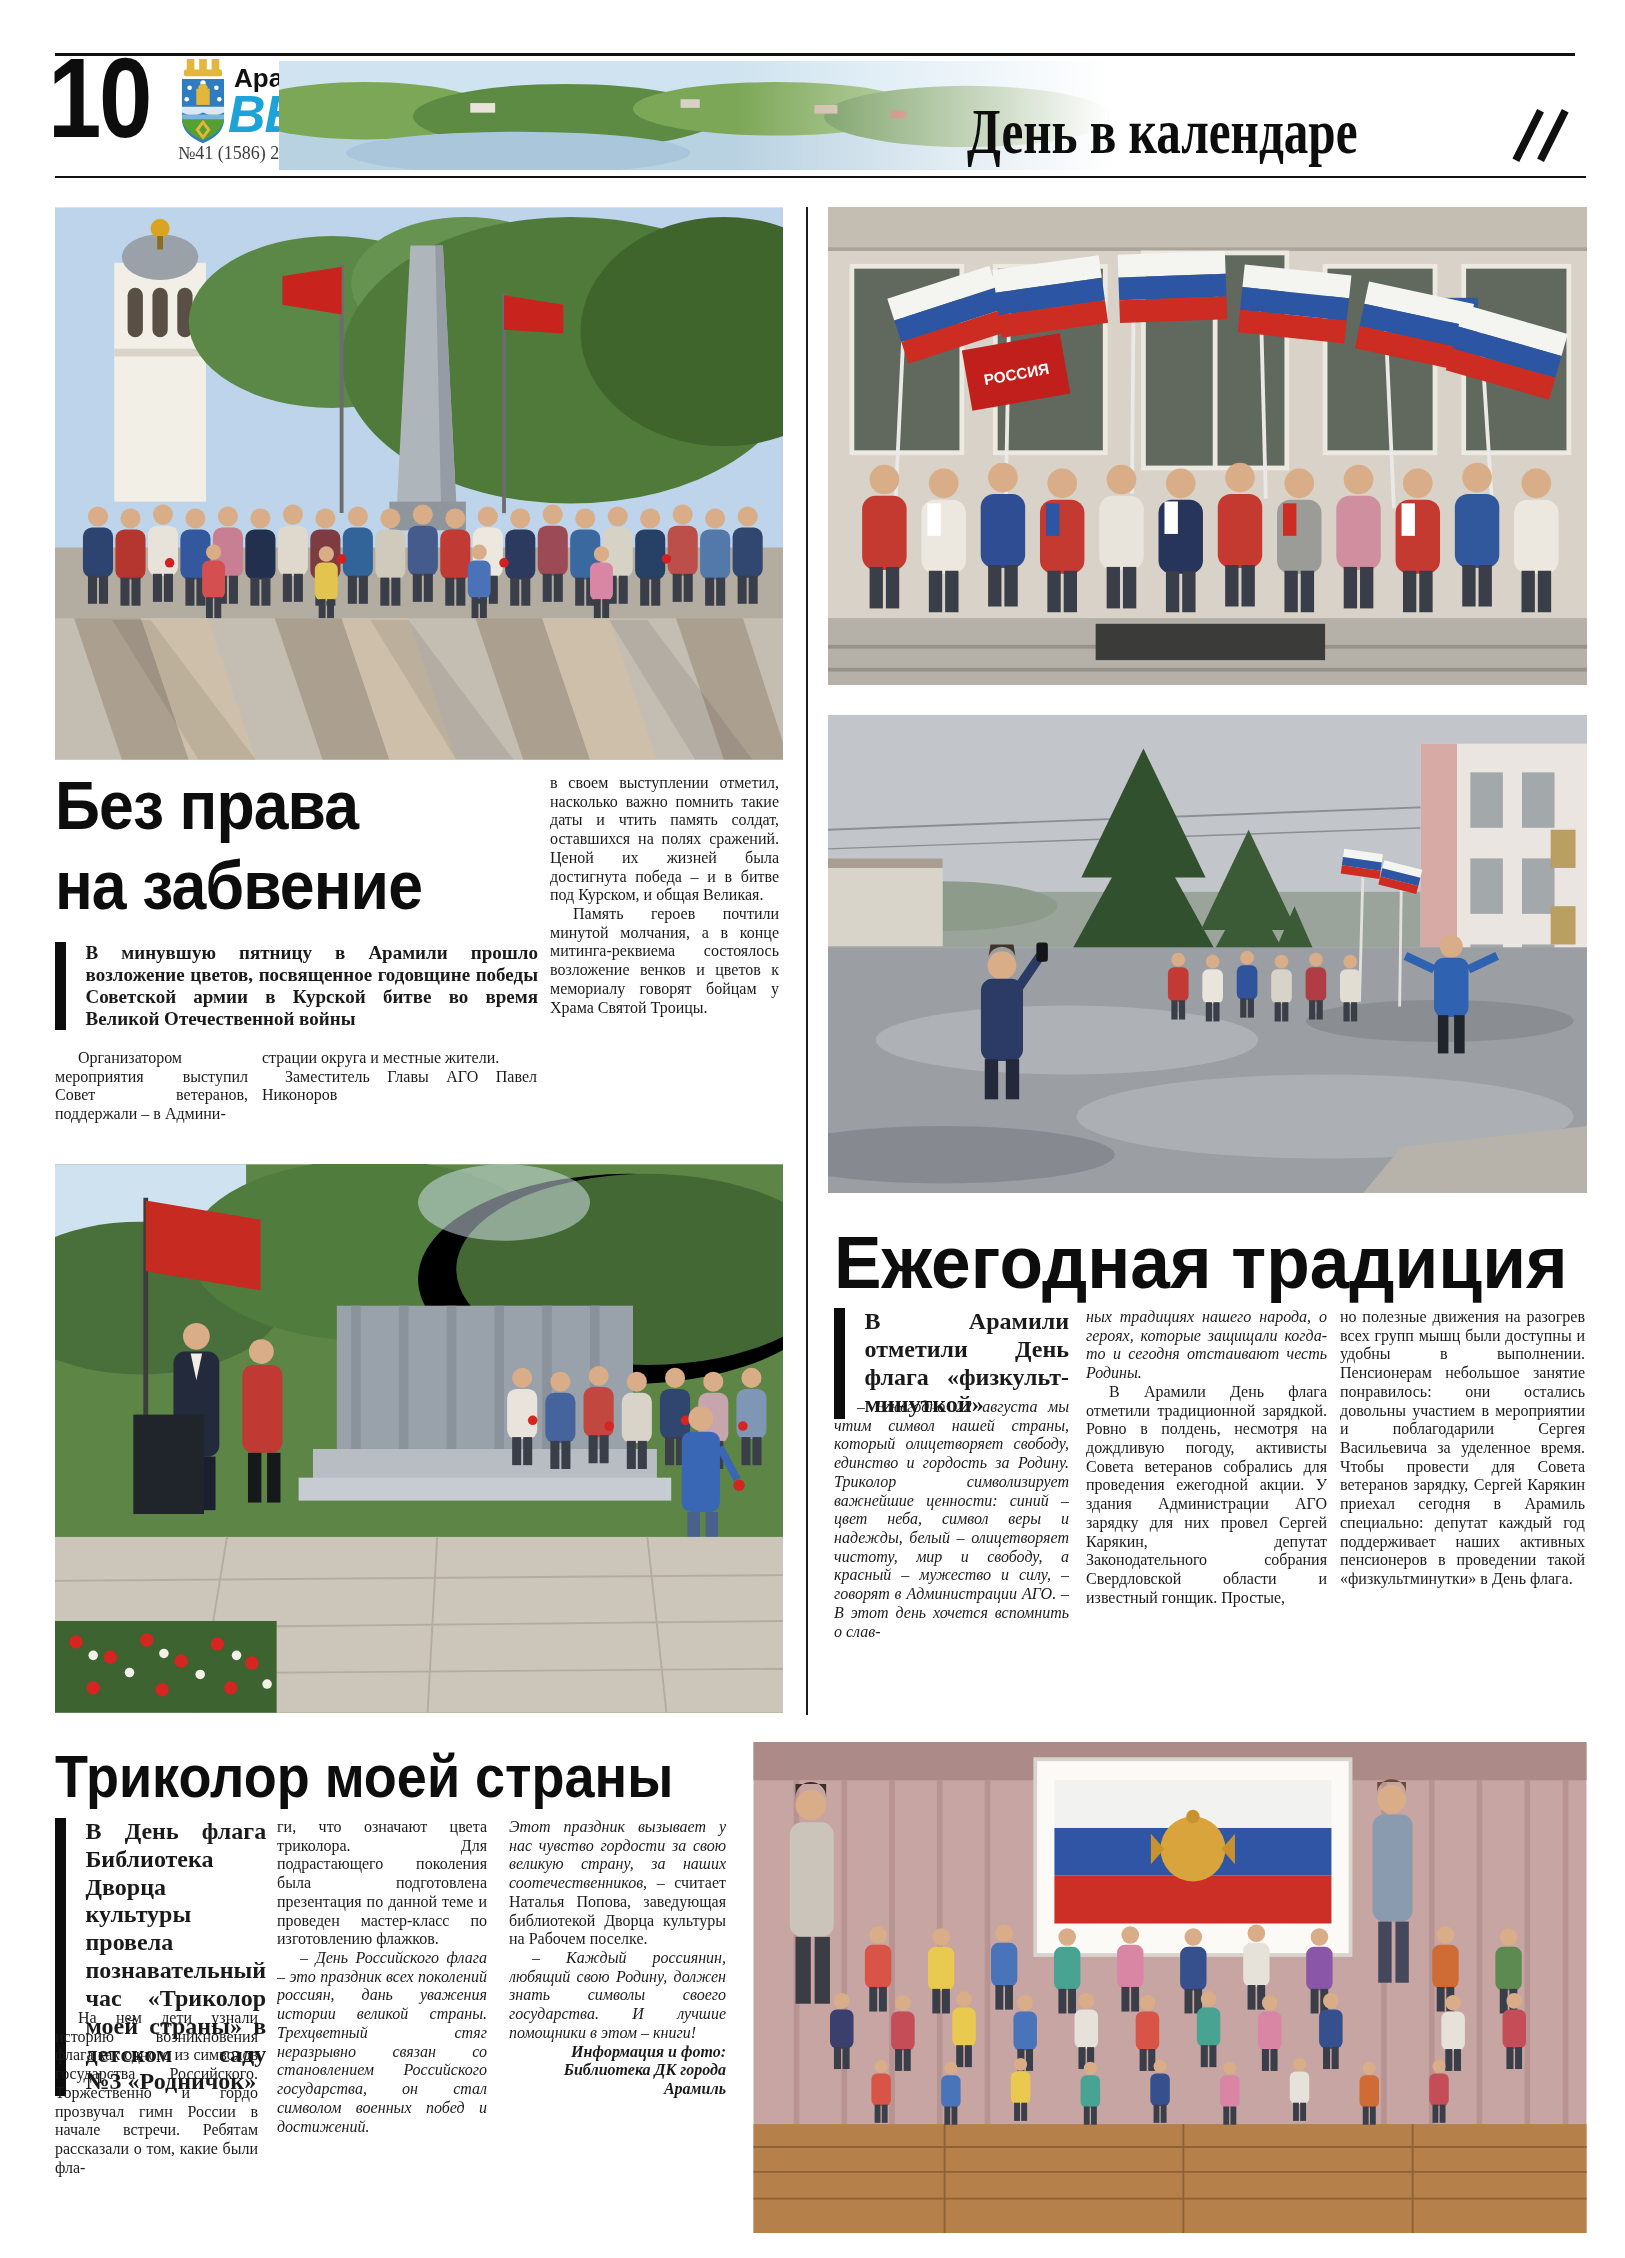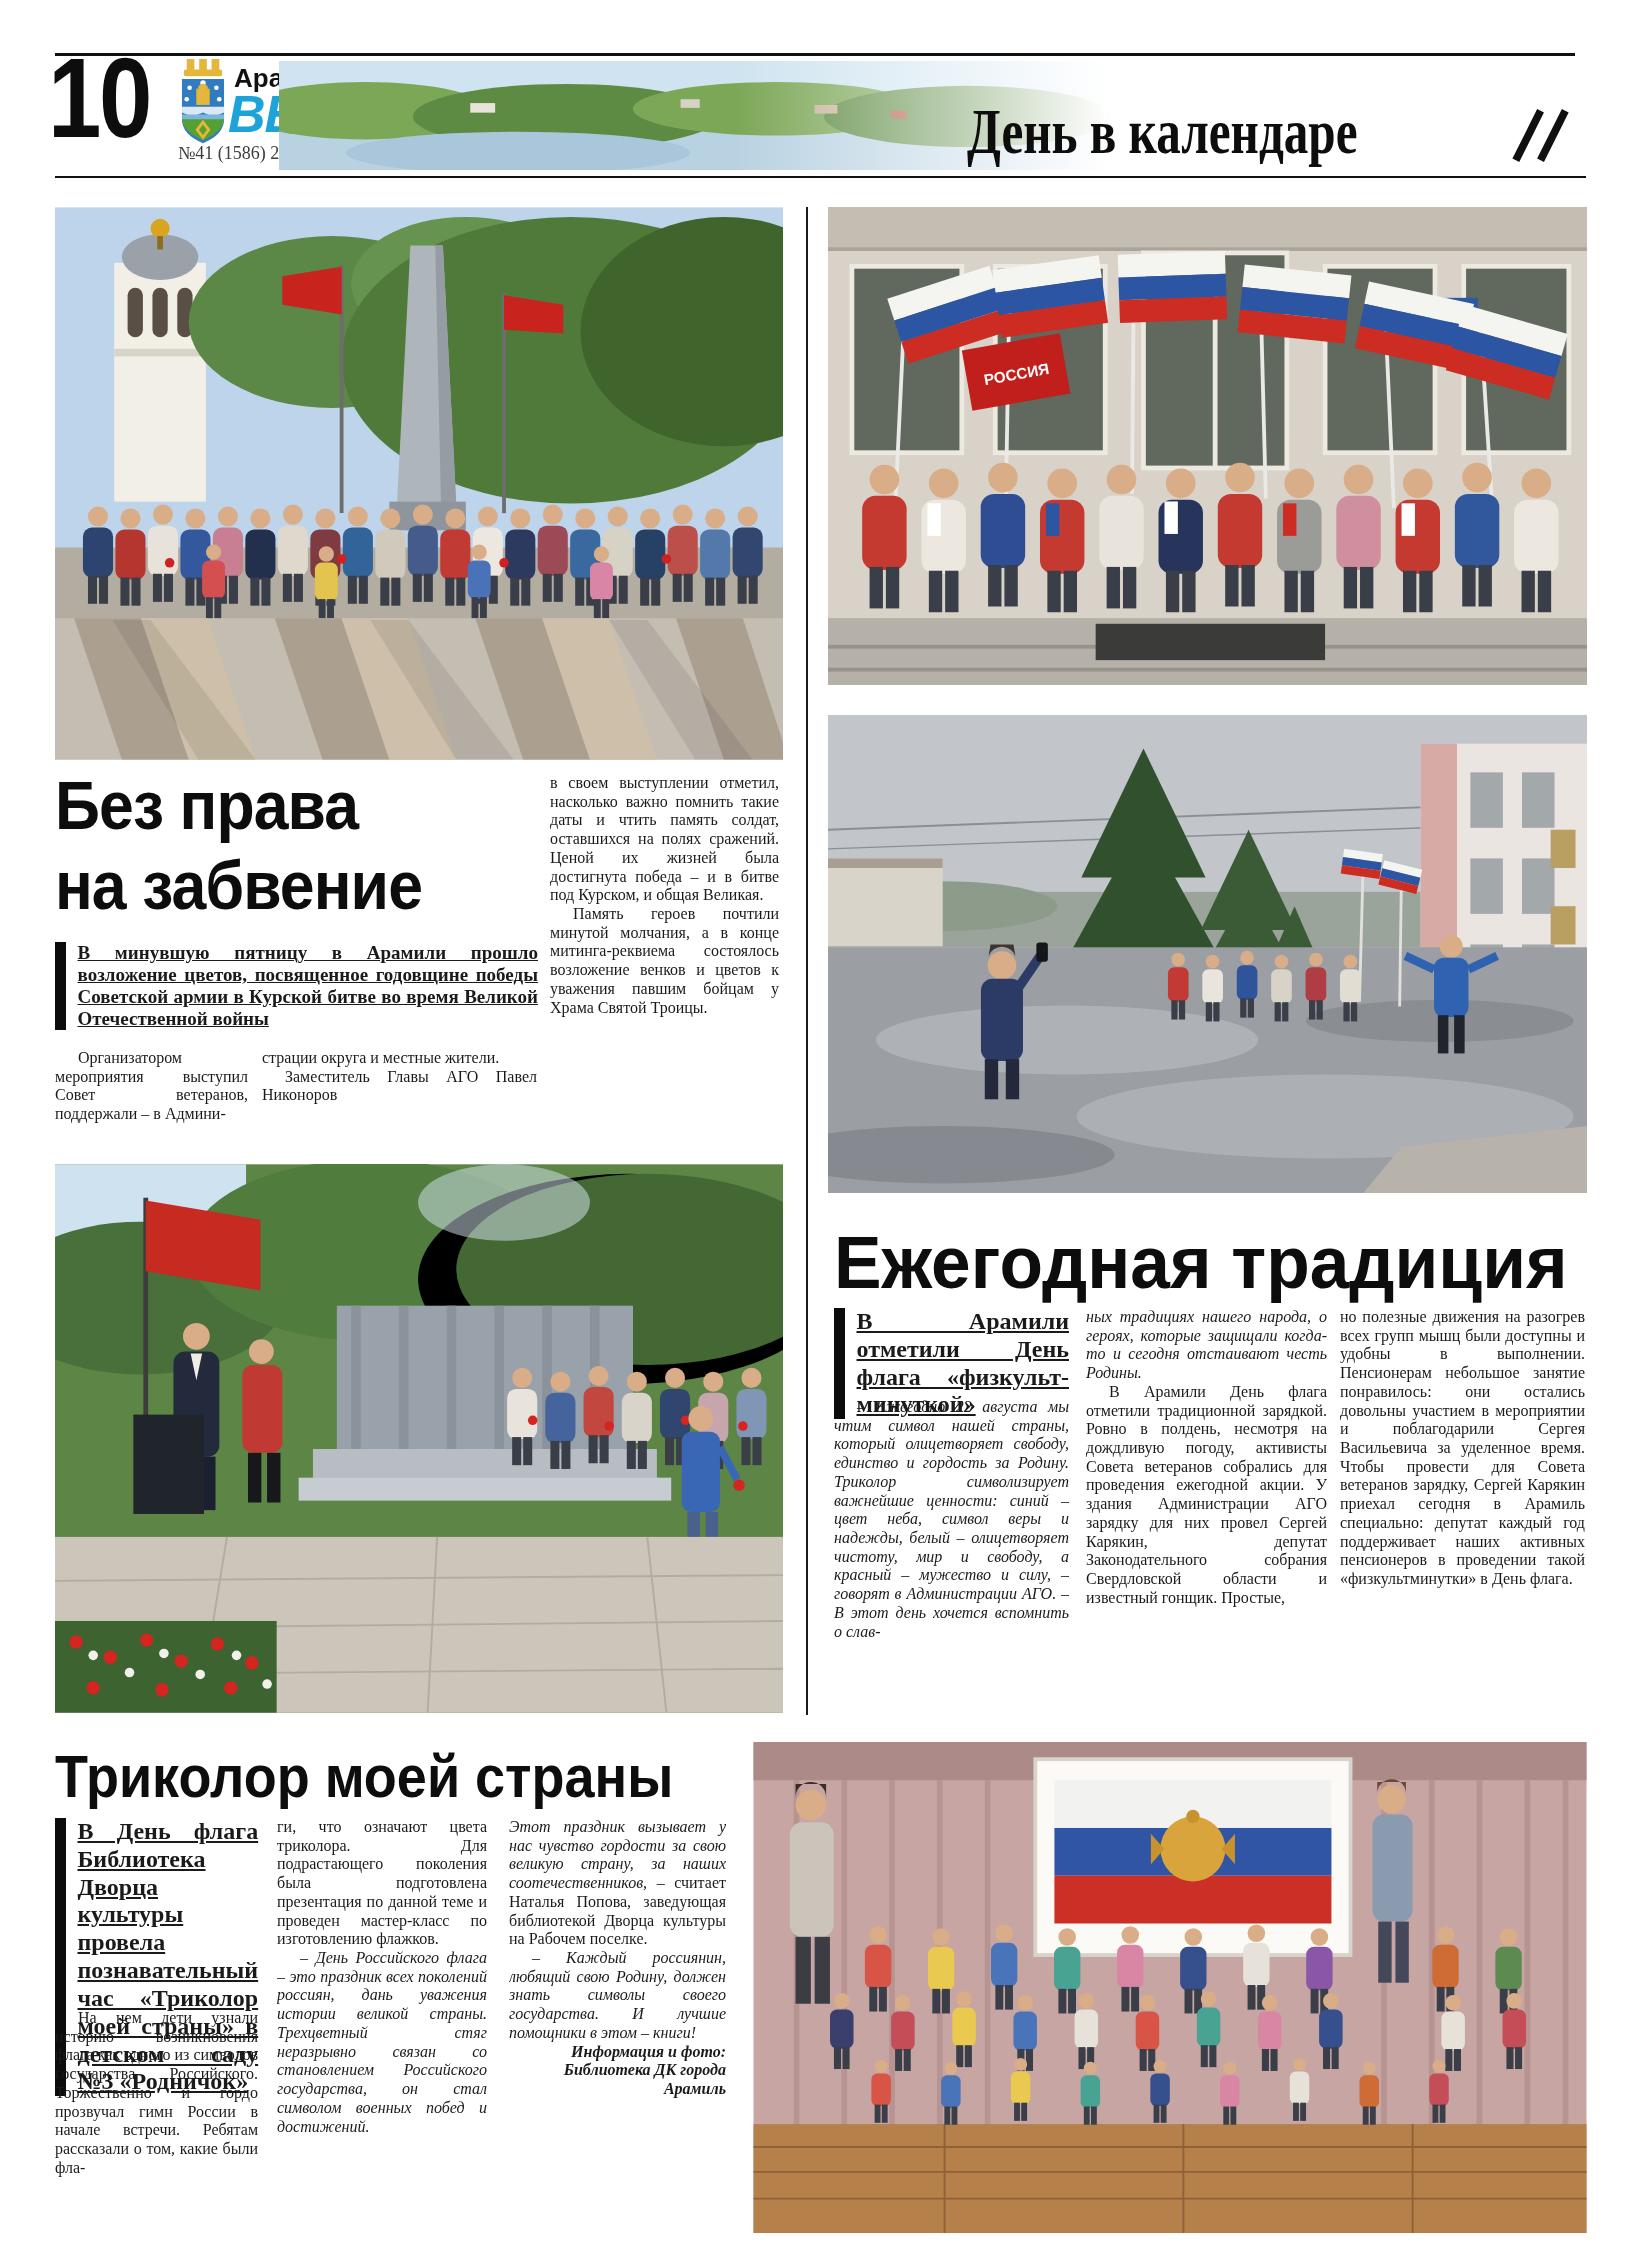--- a/index.html
+++ b/index.html
@@ -19,21 +19,21 @@
              font-size:52px;line-height:1;color:#1ba3da;letter-spacing:-1px;}
   .issue{font-size:18px;color:#3d3d3d;}
   .rubric{font-size:63px;line-height:1;font-family:Liberation Serif, serif;}
   .t1{font-size:68px;line-height:80px;letter-spacing:-1px;}
   .t2{font-size:75px;line-height:1;}
   .t3{font-size:60px;line-height:1;}
   .body-col{font-size:16px;line-height:1.17;text-align:justify;color:#1a1a1a;overflow:hidden;}
   .body-col p{margin:0;text-indent:23px;}
   .body-col p.cont{text-indent:0;}
   .quote{font-style:italic;}
-  .lead{display:flex;gap:12px;text-decoration:underline;}
+  .lead{display:flex;gap:20px;}
   .lead-bar{flex:0 0 10.5px;background:#0c0c0c;}
   .lead-text{font-weight:700;font-size:19px;line-height:1.16;text-align:justify;}
   .lead-text.small{font-size:24px;}
   .credit{font-weight:700;font-style:italic;text-align:right;margin-top:25px;text-indent:0;}
   .vdivider{width:1.9px;background:#1c1c1c;}
   svg{display:block;}
 </style>
 </head>
 <body>
 
@@ -504,21 +504,21 @@
     </div>
     <div class="abs body-col" style="left:55px;top:1049px;width:193px;height:92px">
       <p>Организатором мероприятия выступил Совет ветеранов, поддержали – в Админи-</p>
     </div>
     <div class="abs body-col" style="left:262px;top:1049px;width:275px;height:92px">
       <p class="cont">страции округа и местные жители.</p>
       <p>Заместитель Главы АГО Павел Никоноров</p>
     </div>
     <div class="abs body-col" style="left:550px;top:774px;width:229px;height:368px">
       <p class="cont">в своем выступлении отметил, насколько важно помнить такие даты и чтить память солдат, оставшихся на полях сражений. Ценой их жизней была достигнута победа – и в битве под Курском, и общая Великая.</p>
-      <p>Память героев почтили минутой молчания, а в конце митинга-реквиема состоялось возложение венков и цветов к уважения павшим бойцам у Храма Святой Троицы.</p>
+      <p>Память героев почтили минутой молчания, а в конце митинга-реквиема состоялось возложение венков и цветов к мемориалу говорят бойцам у Храма Святой Троицы.</p>
     </div>
   </section>
 
   <section>
     <h2 class="abs headline t2" style="left:834px;top:1225px">
       <span class="cond sx95">Ежегодная традиция</span>
     </h2>
     <div class="abs lead" style="left:834px;top:1308px;width:235px">
       <div class="lead-bar"></div>
       <div class="lead-text small">В Арамили отметили День флага «физкульт­минуткой»</div>

